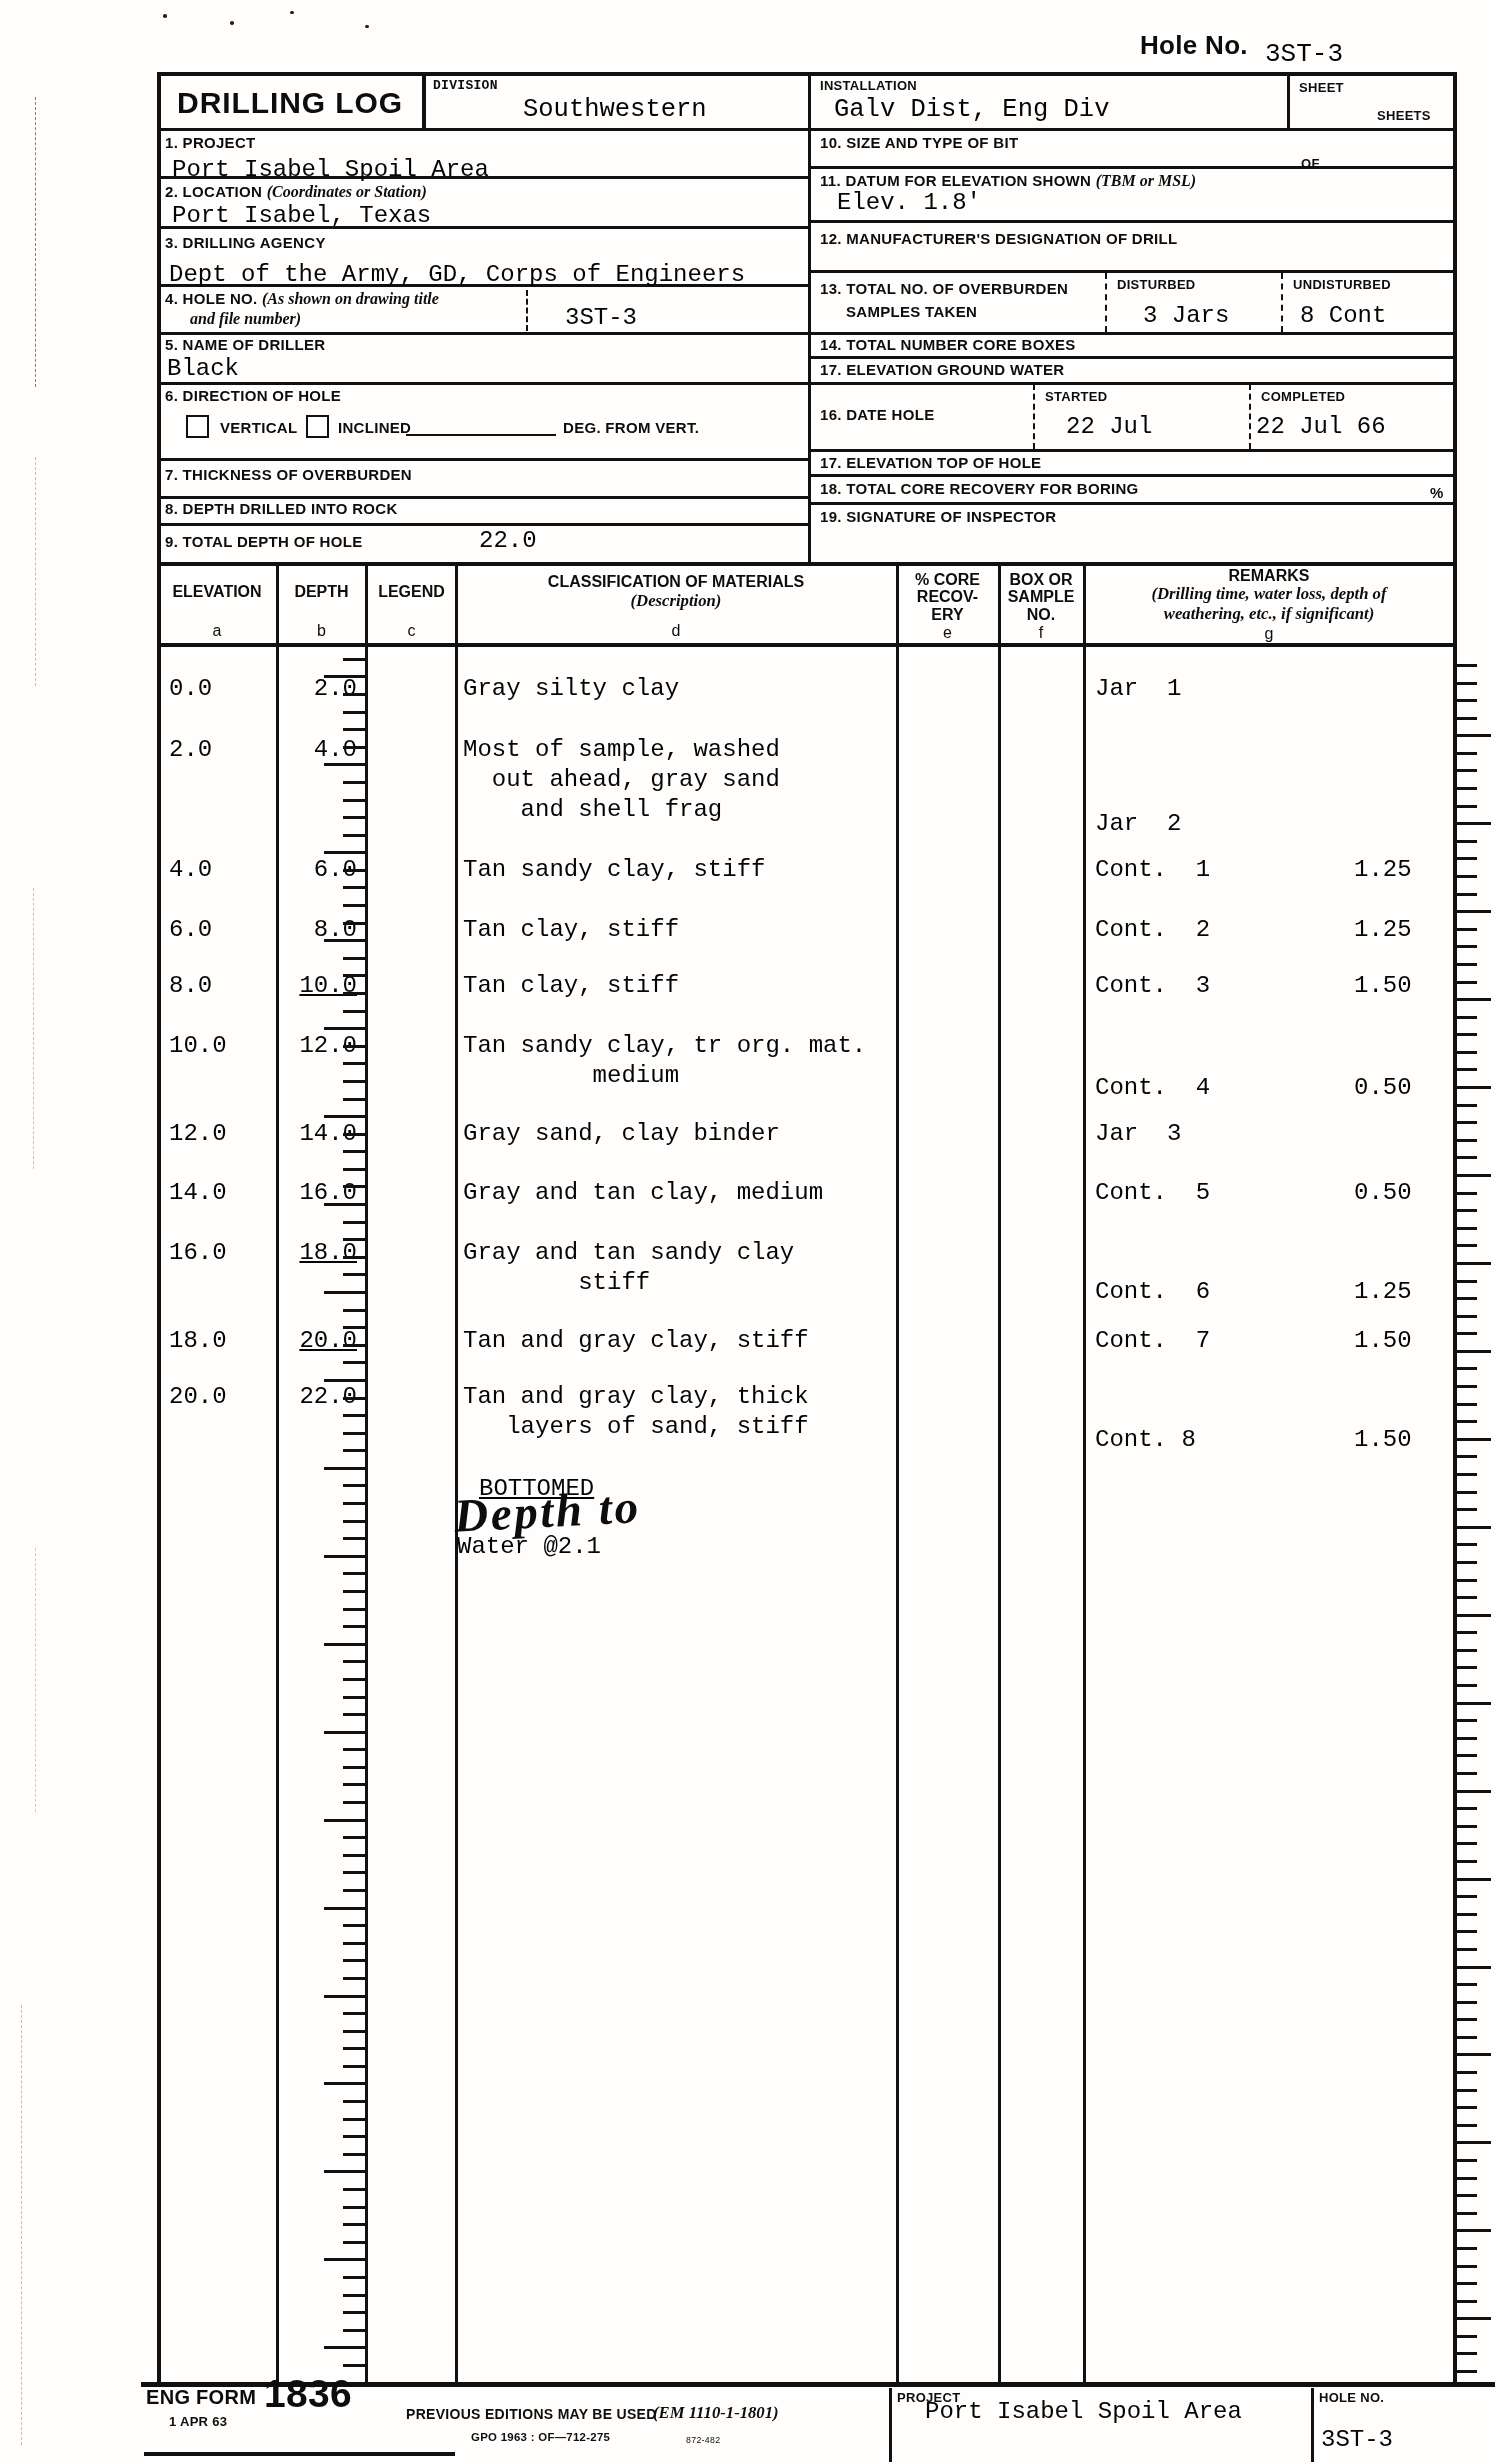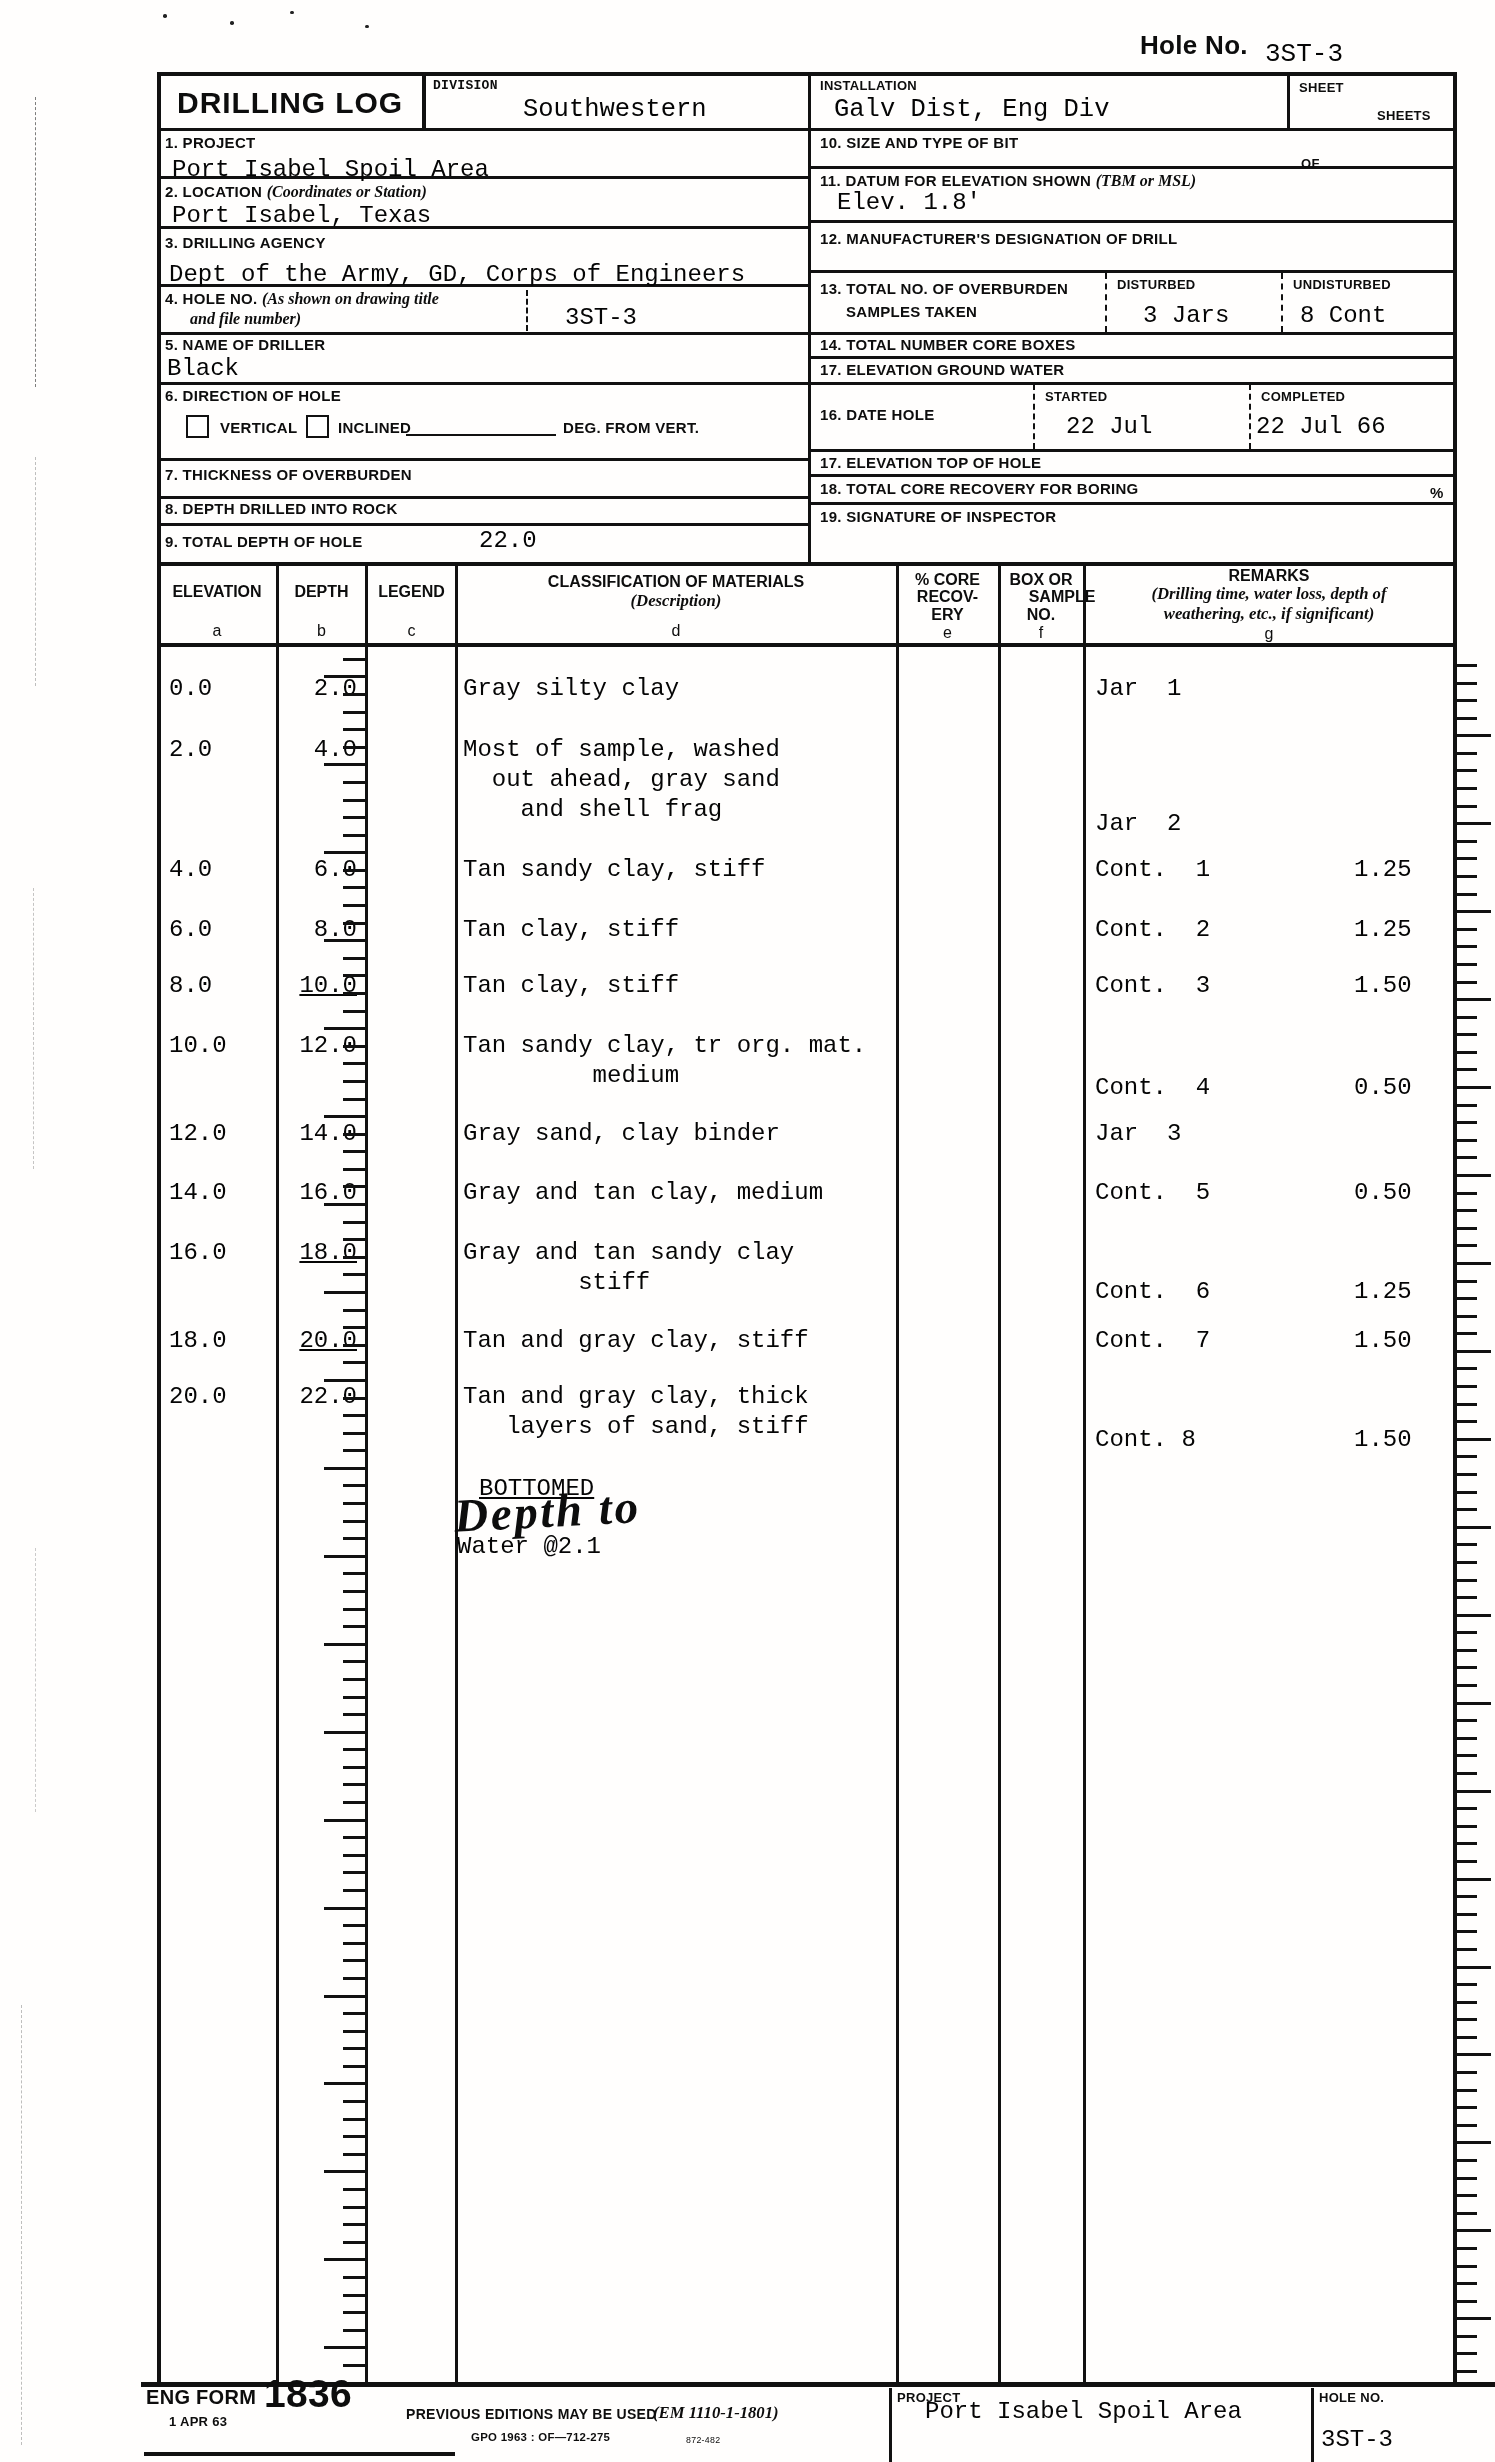--- a/index.html
+++ b/index.html
@@ -152,21 +152,21 @@
   <div class="hdr-cell" style="left:367px;top:582px;width:89px;">LEGEND</div>
   <div class="hdr-cell" style="left:367px;top:621px;width:89px;font-weight:400;">c</div>
   <div class="hdr-cell" style="left:456px;top:572px;width:440px;">CLASSIFICATION OF MATERIALS</div>
   <div class="hdr-cell hdr-ital" style="left:456px;top:591px;width:440px;">(Description)</div>
   <div class="hdr-cell" style="left:456px;top:621px;width:440px;font-weight:400;">d</div>
   <div class="hdr-cell" style="left:898px;top:570px;width:99px;">% CORE</div>
   <div class="hdr-cell" style="left:898px;top:587px;width:99px;">RECOV-</div>
   <div class="hdr-cell" style="left:898px;top:605px;width:99px;">ERY</div>
   <div class="hdr-cell" style="left:898px;top:623px;width:99px;font-weight:400;">e</div>
   <div class="hdr-cell" style="left:1000px;top:570px;width:82px;">BOX OR</div>
-  <div class="hdr-cell" style="left:1000px;top:587px;width:82px;margin-left:21px;">SAMPLE</div>
+  <div class="hdr-cell" style="left:1000px;top:587px;width:82px;">SAMPLE</div>
   <div class="hdr-cell" style="left:1000px;top:605px;width:82px;">NO.</div>
   <div class="hdr-cell" style="left:1000px;top:623px;width:82px;font-weight:400;">f</div>
   <div class="hdr-cell" style="left:1085px;top:566px;width:368px;">REMARKS</div>
   <div class="hdr-cell hdr-ital" style="left:1085px;top:584px;width:368px;">(Drilling time, water loss, depth of</div>
   <div class="hdr-cell hdr-ital" style="left:1085px;top:604px;width:368px;">weathering, etc., if significant)</div>
   <div class="hdr-cell" style="left:1085px;top:624px;width:368px;font-weight:400;">g</div>
 
   <div>
       <div>
         <div class="mono" style="left: 169px; top: 674px;">0.0</div>

